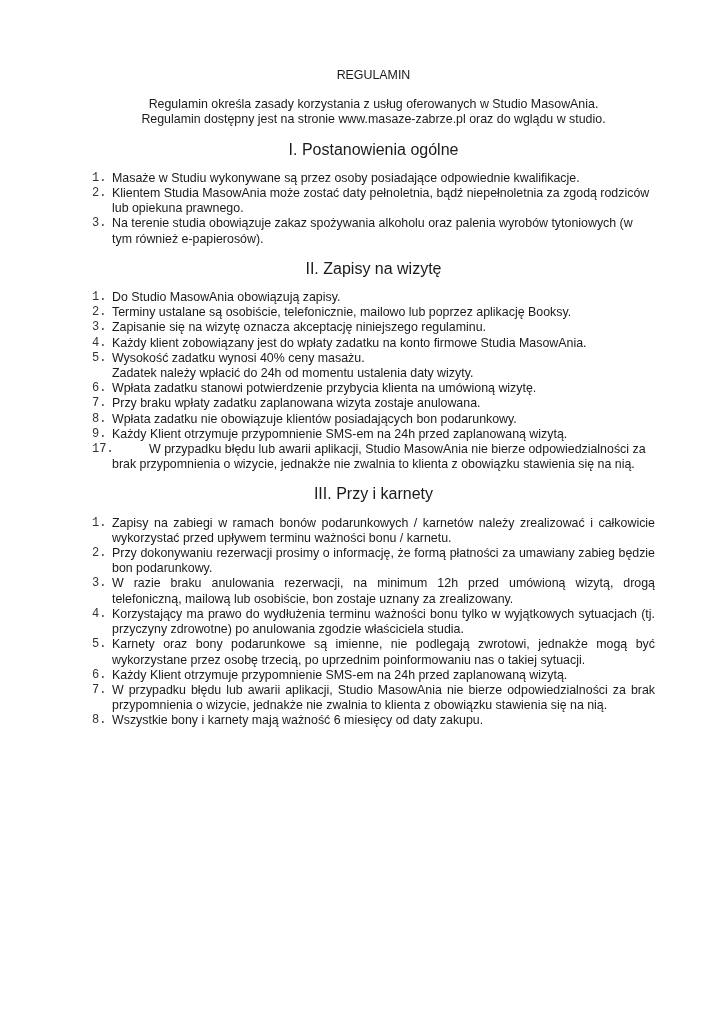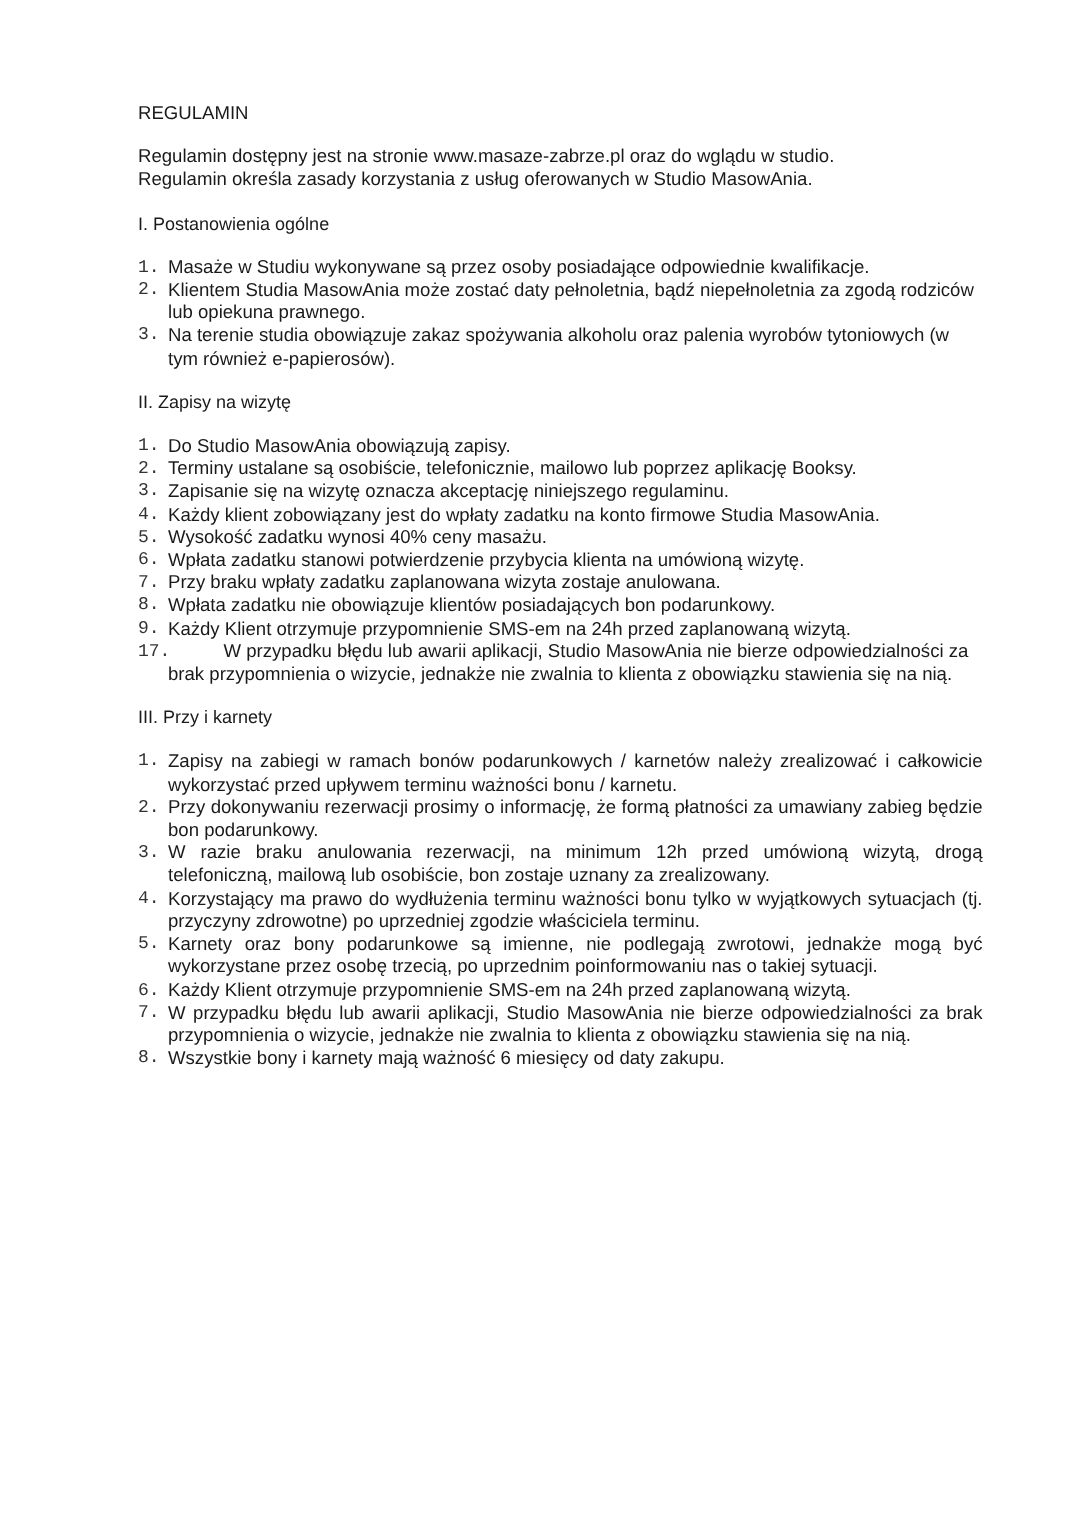--- a/index.html
+++ b/index.html
@@ -1,44 +1,44 @@
 <!DOCTYPE html>
 <html><head>
 <meta charset="utf-8">
 <style>
   html, body { margin: 0; padding: 0; background: #ffffff; }
   body {
     width: 724px; height: 1024px; overflow: hidden; position: relative;
     font-family: "Liberation Sans", sans-serif; color: #1a1a1a;
   }
   .page { position: absolute; left: 92px; top: 68px; width: 563px; font-size: 12.4px; line-height: 15.2px; }
-  .center { }
+  .center { text-align: center; }
   .title { margin: 0 0 14px 0; font-weight: normal; font-size: 12.4px; }
   .intro p { margin: 0; }
   .intro { margin-bottom: 14px; }
-  .section-title { margin: 0 0 14px 0; font-weight: normal; font-size: 12px; }
+  .section-title { margin: 0 0 14px 0; font-weight: normal; font-size: 16px; }
   ol { list-style: none; margin: 0 0 14px 0; padding: 0; }
   ol li { position: relative; padding-left: 20px; margin: 0; }
   ol li .num {
     position: absolute; left: 0; top: 0;
     font-family: "Liberation Mono", monospace; font-size: 12px; color: #333;
   }
   ol li .txt { display: block; }
   ol.justify li .txt { text-align: justify; }
   li.wide-num .txt { text-indent: 37px; }
 </style>
 </head>
 <body>
 
 <div class="page">
   <h1 class="title center">REGULAMIN</h1>
 
   <div class="intro center">
+    <p>Regulamin określa zasady korzystania z usług oferowanych w Studio MasowAnia.</p>
     <p>Regulamin dostępny jest na stronie www.masaze-zabrze.pl oraz do wglądu w studio.</p>
-    <p>Regulamin określa zasady korzystania z usług oferowanych w Studio MasowAnia.</p>
   </div>
 
   <h2 class="section-title center">I. Postanowienia ogólne</h2>
   <ol>
     <li>
         <span class="num">1.</span>
         <span class="txt">Masaże w Studiu wykonywane są przez osoby posiadające odpowiednie kwalifikacje.</span>
       </li>
     <li>
         <span class="num">2.</span>
@@ -64,20 +64,21 @@
         <span class="num">3.</span>
         <span class="txt">Zapisanie się na wizytę oznacza akceptację niniejszego regulaminu.</span>
       </li>
     <li>
         <span class="num">4.</span>
         <span class="txt">Każdy klient zobowiązany jest do wpłaty zadatku na konto firmowe Studia MasowAnia.</span>
       </li>
     <li>
         <span class="num">5.</span>
         <span class="txt">Wysokość zadatku wynosi 40% ceny masażu.</span>
+        <span class="txt">Zadatek należy wpłacić do 24h od momentu ustalenia daty wizyty.</span>
       </li>
     <li>
         <span class="num">6.</span>
         <span class="txt">Wpłata zadatku stanowi potwierdzenie przybycia klienta na umówioną wizytę.</span>
       </li>
     <li>
         <span class="num">7.</span>
         <span class="txt">Przy braku wpłaty zadatku zaplanowana wizyta zostaje anulowana.</span>
       </li>
     <li>
@@ -103,21 +104,21 @@
     <li>
         <span class="num">2.</span>
         <span class="txt">Przy dokonywaniu rezerwacji prosimy o informację, że formą płatności za umawiany zabieg będzie bon podarunkowy.</span>
       </li>
     <li>
         <span class="num">3.</span>
         <span class="txt">W razie braku anulowania rezerwacji, na minimum 12h przed umówioną wizytą, drogą telefoniczną, mailową lub osobiście, bon zostaje uznany za zrealizowany.</span>
       </li>
     <li>
         <span class="num">4.</span>
-        <span class="txt">Korzystający ma prawo do wydłużenia terminu ważności bonu tylko w wyjątkowych sytuacjach (tj. przyczyny zdrowotne) po uprzedniej zgodzie właściciela terminu.</span>
+        <span class="txt">Korzystający ma prawo do wydłużenia terminu ważności bonu tylko w wyjątkowych sytuacjach (tj. przyczyny zdrowotne) po anulowania zgodzie właściciela studia.</span>
       </li>
     <li>
         <span class="num">5.</span>
         <span class="txt">Karnety oraz bony podarunkowe są imienne, nie podlegają zwrotowi, jednakże mogą być wykorzystane przez osobę trzecią, po uprzednim poinformowaniu nas o takiej sytuacji.</span>
       </li>
     <li>
         <span class="num">6.</span>
         <span class="txt">Każdy Klient otrzymuje przypomnienie SMS-em na 24h przed zaplanowaną wizytą.</span>
       </li>
     <li>

